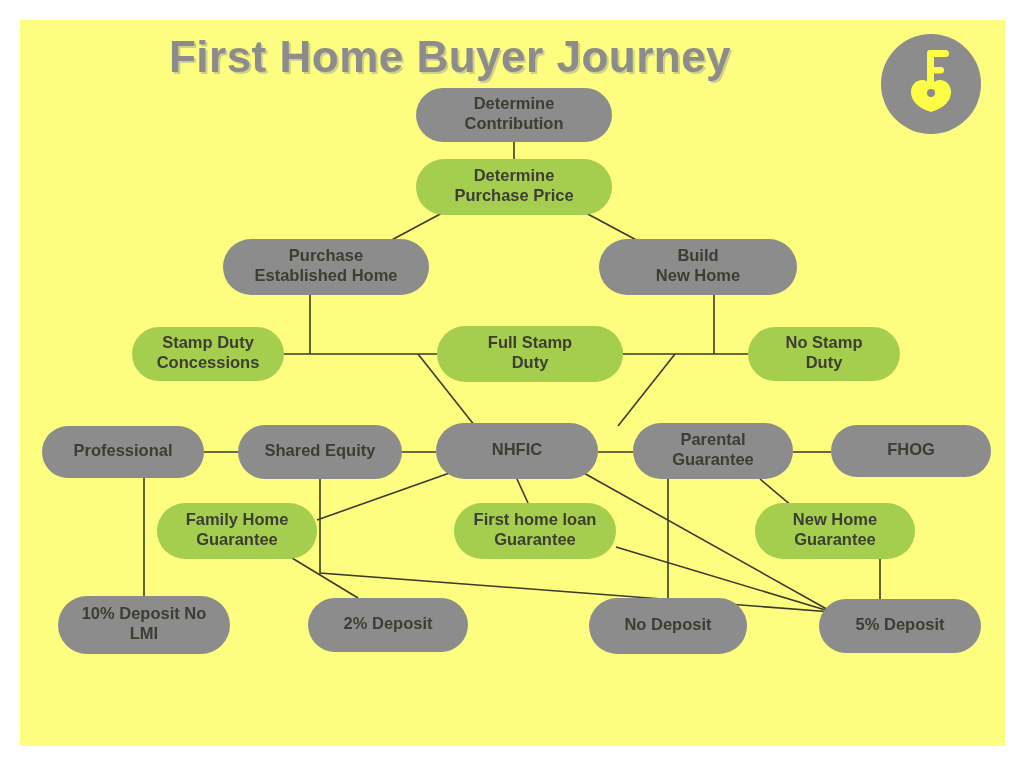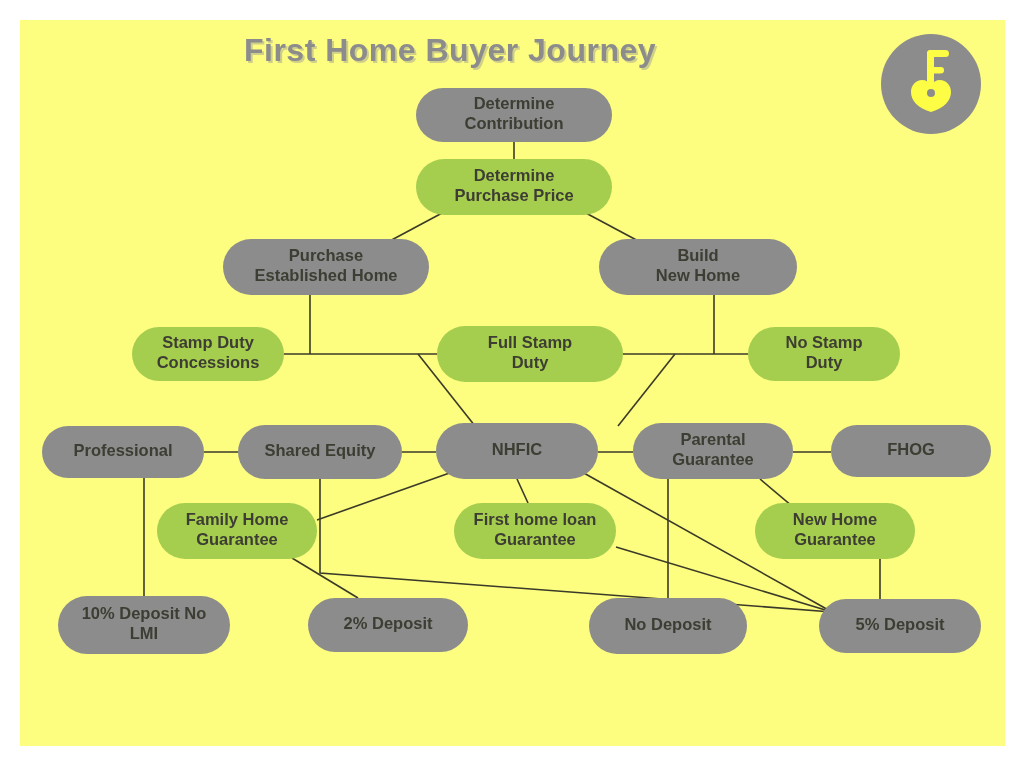--- a/index.html
+++ b/index.html
@@ -42,21 +42,21 @@
     text-anchor: middle;
     dominant-baseline: middle;
   }
   .title-text {
     position: absolute;
     left: 0;
     top: 12px;
     width: 860px;
     text-align: center;
     font-family: "Liberation Sans", sans-serif;
-    font-size: 32px;
+    font-size: 44px;
     font-weight: bold;
     letter-spacing: 0.5px;
     color: #8c8c8c;
     text-shadow: 2px 2px 0 rgba(150,150,150,0.45);
   }
   #logo {
     position: absolute;
     left: 855px;
     top: 8px;
     width: 112px;

